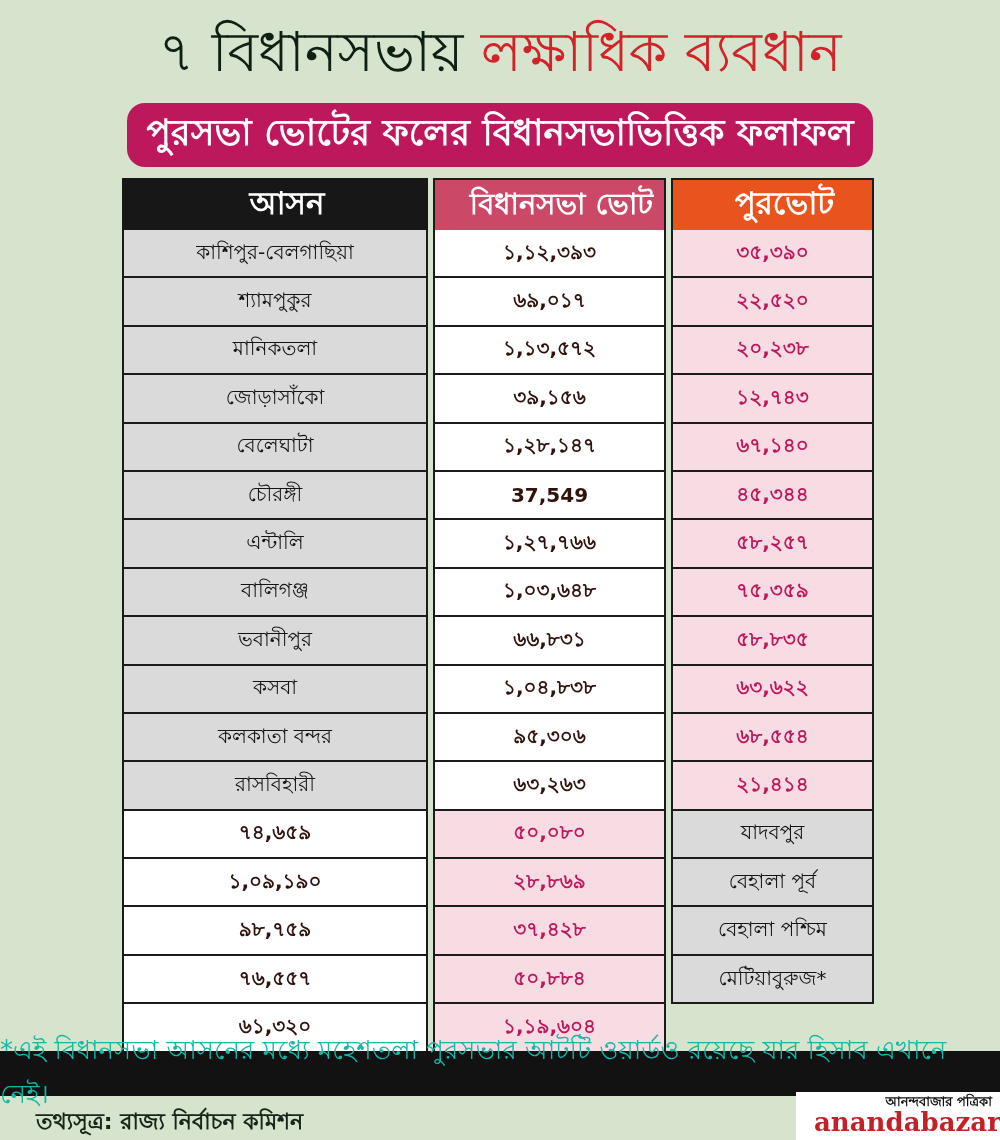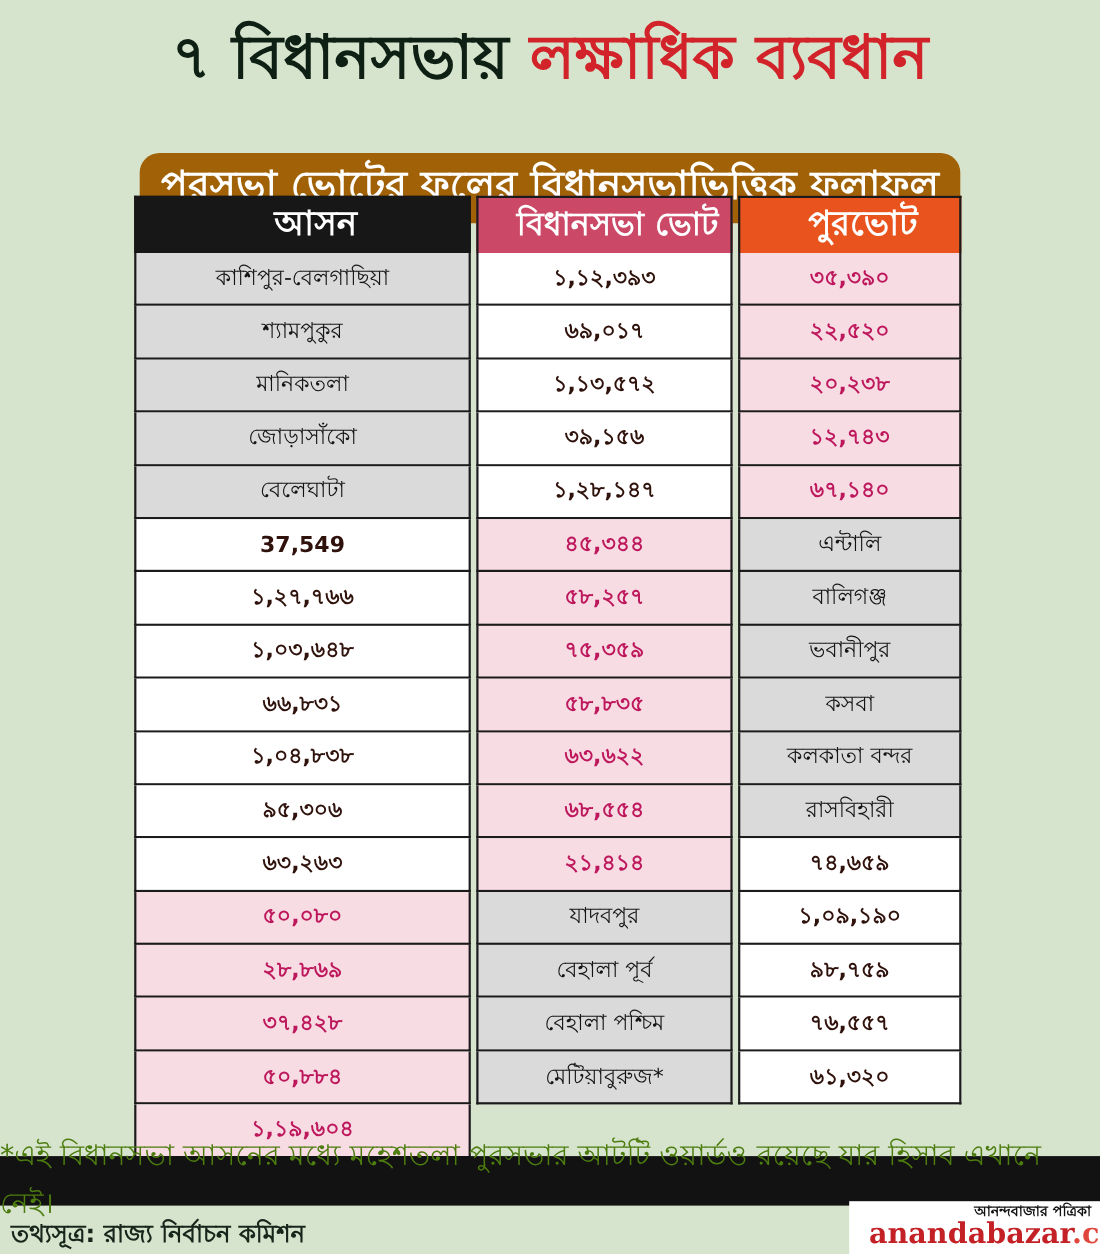--- a/index.html
+++ b/index.html
@@ -7,32 +7,32 @@
     width:1000px; height:1140px;
     background:#d6e4cd;
     font-family:"DejaVu Sans","Liberation Sans",sans-serif;
     position:relative; overflow:hidden;
   }
   .page { position:absolute; inset:0; }
 
   
   .title {
     position:absolute; top:18px; left:0; width:1000px;
-    text-align:center; font-size:55px; font-weight:bold;
+    text-align:center; font-size:55px; font-weight:normal;
     letter-spacing:0px; line-height:1.25;
   }
   .title .dark { color:#0e2014; }
   .title .red  { color:#d2232a; }
 
   
   .subtitle-pill {
     position:absolute; left:127px; top:103px; width:746px; height:64px;
-    background:#a16207; border-radius:18px;
+    background:#be185d; border-radius:18px;
     display:flex; align-items:center; justify-content:center;
-    color:#ffffff; font-size:36px; font-weight:bold;margin-top:36px;
+    color:#ffffff; font-size:36px; font-weight:bold;
   }
 
   
   #grid {
     position:absolute; left:122px; top:178px;
     display:grid;
     grid-template-columns:306px 233px 203px;
     column-gap:5px;
     grid-template-rows:52px;
     grid-auto-rows:48.4px;
@@ -50,32 +50,32 @@
     border:2px solid #1b1b1b; border-top:none;
     font-size:20px;
   }
   .c0 { background:#dadada; color:#141414; }
   .c1 { background:#ffffff; color:#2f120c; font-weight:bold; }
   .c2 { background:#f7dce3; color:#be185d; font-weight:bold; }
 
   
   .footnote-bar {
     position:absolute; left:0; top:1051px; width:1000px; height:45px;
-    background:#121212; color:#4d7c0f;
+    background:#121212; color:#14b8a6;
     display:flex; align-items:center; justify-content:center;
     font-size:26px;
   }
 
   
   .source {
-    position:absolute; left:10px; top:1104px;
+    position:absolute; left:36px; top:1104px;
     font-size:22px; font-weight:bold; color:#16261a;
   }
   .logo-box {
-    position:absolute; right:0; bottom:0; width:228px; height:48px;
+    position:absolute; right:0; bottom:0; width:204px; height:48px;
     background:#ffffff; text-align:right; padding:3px 8px 0 0;
     box-sizing:border-box; line-height:1;
   }
   .paper-bn { font-size:13px; color:#111111; font-weight:bold; display:block; }
   .site-line { font-size:26px; font-weight:bold; font-family:"DejaVu Serif","Liberation Serif",serif; display:block; margin-top:1px; }
   .site-name { color:#c42127;margin-left:18px; }
   .site-tld  { color:#e0473c; }
 </style>
 </head>
 <body>
@@ -103,20 +103,21 @@
       <div class="cell c2">২২,৫২০</div>
       <div class="cell c0">মানিকতলা</div>
       <div class="cell c1">১,১৩,৫৭২</div>
       <div class="cell c2">২০,২৩৮</div>
       <div class="cell c0">জোড়াসাঁকো</div>
       <div class="cell c1">৩৯,১৫৬</div>
       <div class="cell c2">১২,৭৪৩</div>
       <div class="cell c0">বেলেঘাটা</div>
       <div class="cell c1">১,২৮,১৪৭</div>
       <div class="cell c2">৬৭,১৪০</div>
+      <div class="cell c0">চৌরঙ্গী</div>
       <div class="cell c1">37,549</div>
       <div class="cell c2">৪৫,৩৪৪</div>
       <div class="cell c0">এন্টালি</div>
       <div class="cell c1">১,২৭,৭৬৬</div>
       <div class="cell c2">৫৮,২৫৭</div>
       <div class="cell c0">বালিগঞ্জ</div>
       <div class="cell c1">১,০৩,৬৪৮</div>
       <div class="cell c2">৭৫,৩৫৯</div>
       <div class="cell c0">ভবানীপুর</div>
       <div class="cell c1">৬৬,৮৩১</div>

